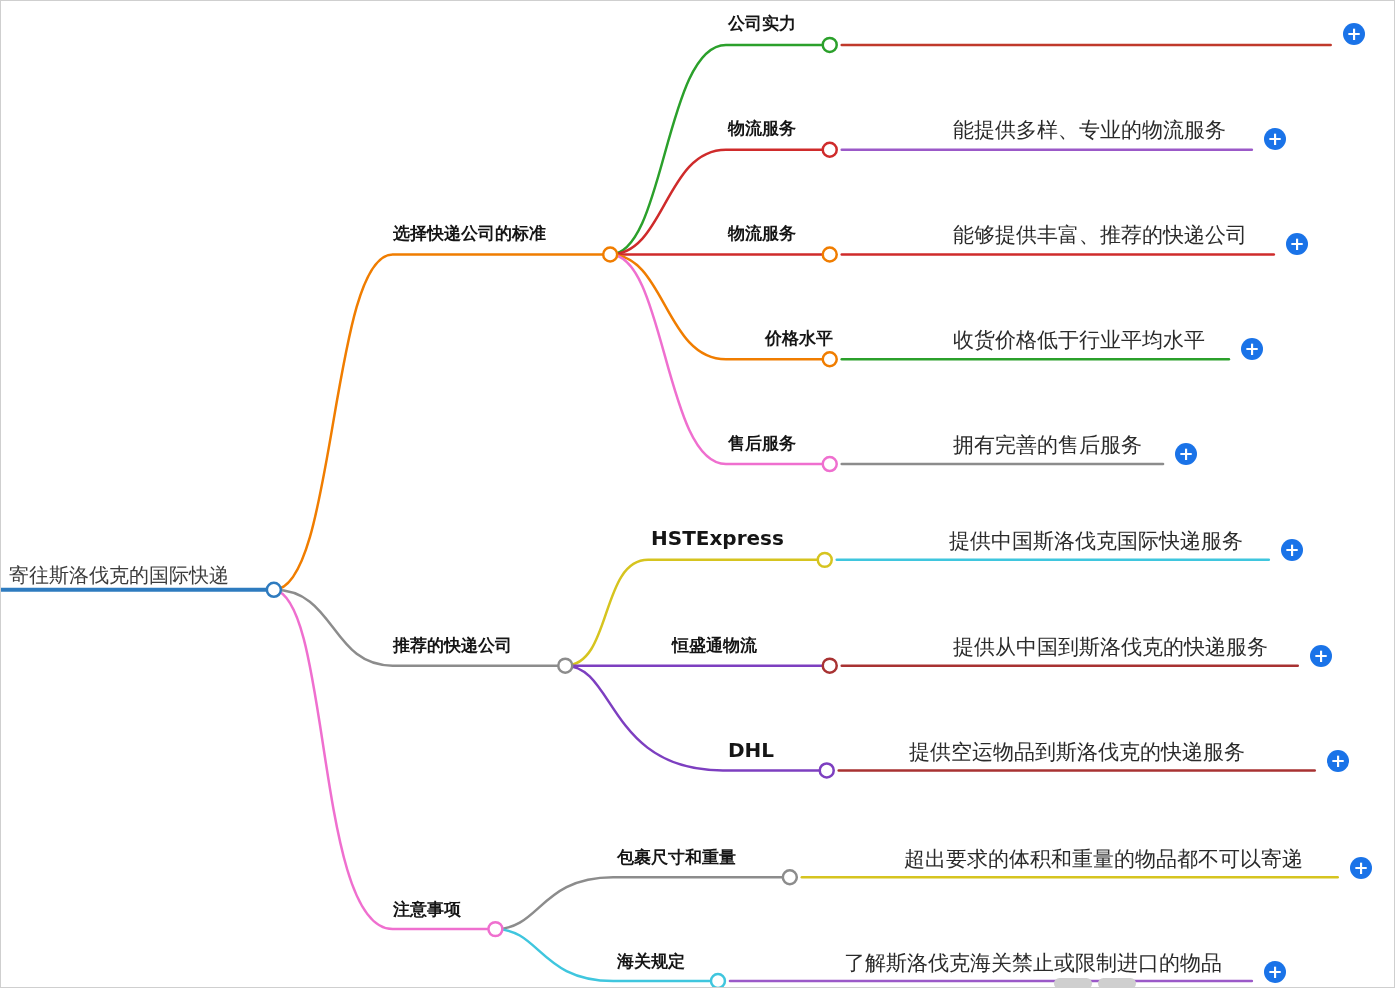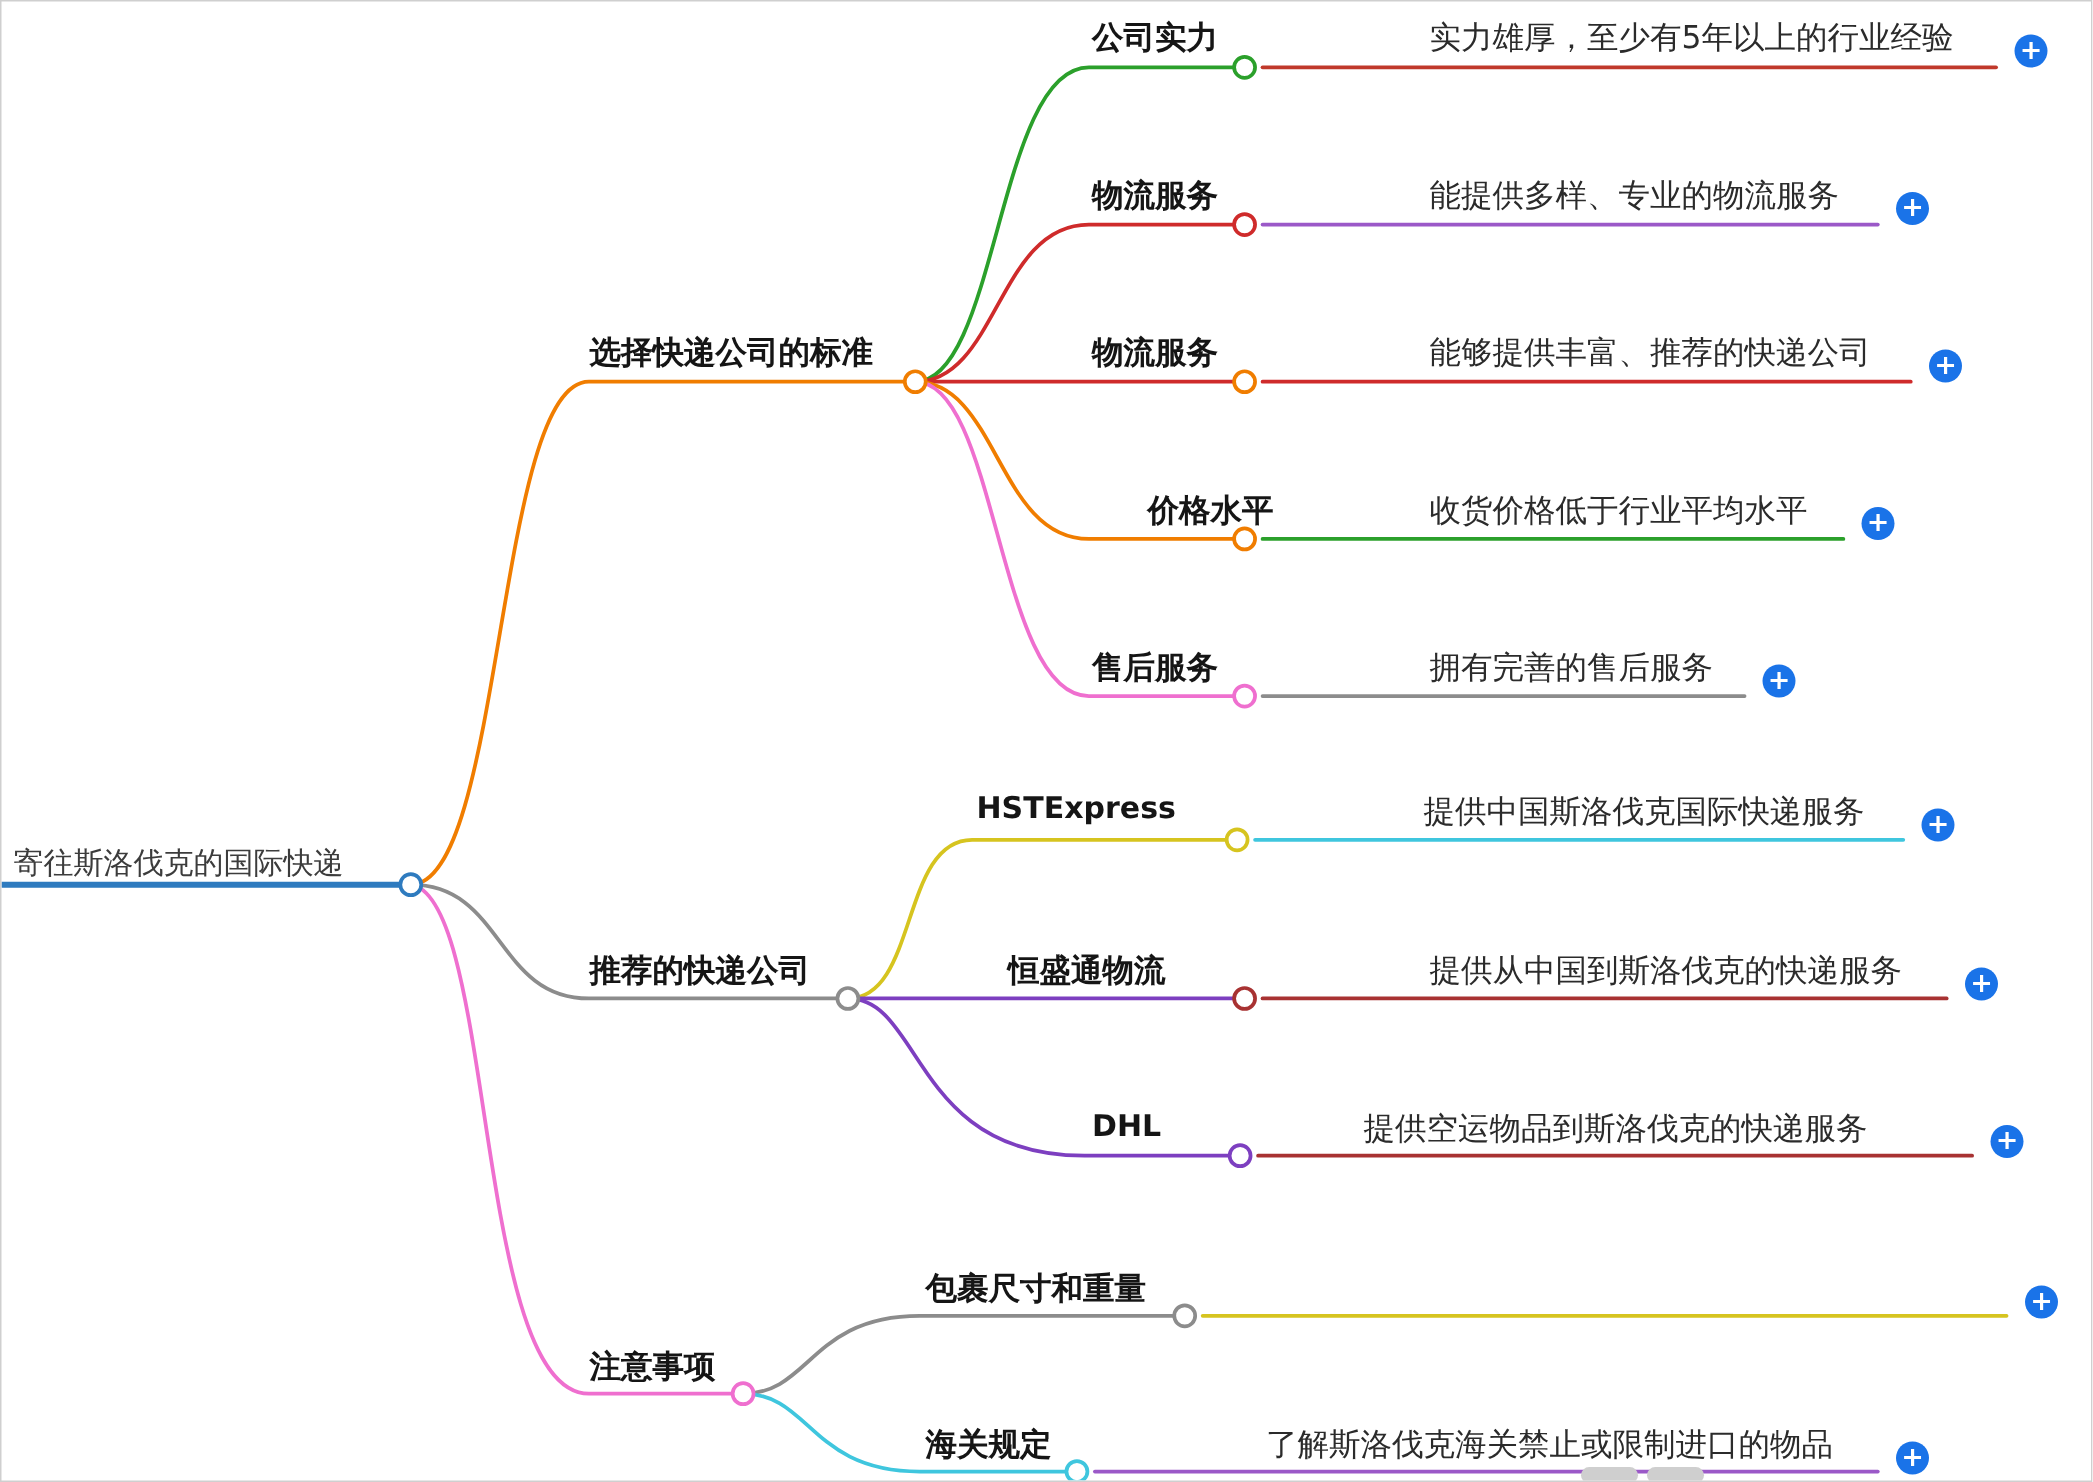--- a/index.html
+++ b/index.html
@@ -10,21 +10,21 @@
     background:#ffffff;
     border:1px solid #cfcfcf;
     box-sizing:border-box;
     overflow:hidden;
     font-family:"DejaVu Sans","Liberation Sans",sans-serif;
   }
   #links{position:absolute;left:0;top:0;width:100%;height:100%;}
   .topic{
     position:absolute;
     font-weight:bold;
-    font-size:21px;
+    font-size:17px;
     line-height:1.3;
     color:#151515;
     white-space:nowrap;
     cursor:pointer;
   }
   .topic.latin{font-size:20px;}
   .rootlab{
     position:absolute;
     font-weight:400;
     font-size:20px;
@@ -124,37 +124,37 @@
   <div class="topic" style="left:392px;top:221px;">选择快递公司的标准</div>
   <div class="topic" style="left:392px;top:633px;">推荐的快递公司</div>
   <div class="topic" style="left:392px;top:897px;">注意事项</div>
 
   <div class="topic" style="left:727px;top:11px;">公司实力</div>
   <div class="topic" style="left:727px;top:116px;">物流服务</div>
   <div class="topic" style="left:727px;top:221px;">物流服务</div>
   <div class="topic" style="left:727px;top:326px;margin-left:37px;">价格水平</div>
   <div class="topic" style="left:727px;top:431px;">售后服务</div>
 
-  <div class="desc" style="left:952px;top:11px;">实力雄厚，至少有5年以上的行业经验</div>
   <div class="desc" style="left:952px;top:116px;">能提供多样、专业的物流服务</div>
   <div class="desc" style="left:952px;top:221px;">能够提供丰富、推荐的快递公司</div>
   <div class="desc" style="left:952px;top:326px;">收货价格低于行业平均水平</div>
   <div class="desc" style="left:952px;top:431px;">拥有完善的售后服务</div>
 
   <div class="topic latin" style="left:650px;top:524px;">HSTExpress</div>
   <div class="topic" style="left:671px;top:633px;">恒盛通物流</div>
   <div class="topic latin" style="left:727px;top:736px;">DHL</div>
 
   <div class="desc" style="left:948px;top:527px;">提供中国斯洛伐克国际快递服务</div>
   <div class="desc" style="left:952px;top:633px;">提供从中国到斯洛伐克的快递服务</div>
   <div class="desc" style="left:908px;top:738px;">提供空运物品到斯洛伐克的快递服务</div>
 
   <div class="topic" style="left:616px;top:845px;">包裹尺寸和重量</div>
   <div class="topic" style="left:616px;top:949px;">海关规定</div>
 
+  <div class="desc" style="left:903px;top:845px;">超出要求的体积和重量的物品都不可以寄递</div>
   <div class="desc" style="left:843px;top:949px;">了解斯洛伐克海关禁止或限制进口的物品</div>
 
   <div class="plus" style="left:1342px;top:22px;">+</div>
   <div class="plus" style="left:1263px;top:127px;">+</div>
   <div class="plus" style="left:1285px;top:232px;">+</div>
   <div class="plus" style="left:1240px;top:337px;">+</div>
   <div class="plus" style="left:1174px;top:442px;">+</div>
   <div class="plus" style="left:1280px;top:538px;">+</div>
   <div class="plus" style="left:1309px;top:644px;">+</div>
   <div class="plus" style="left:1326px;top:749px;">+</div>

